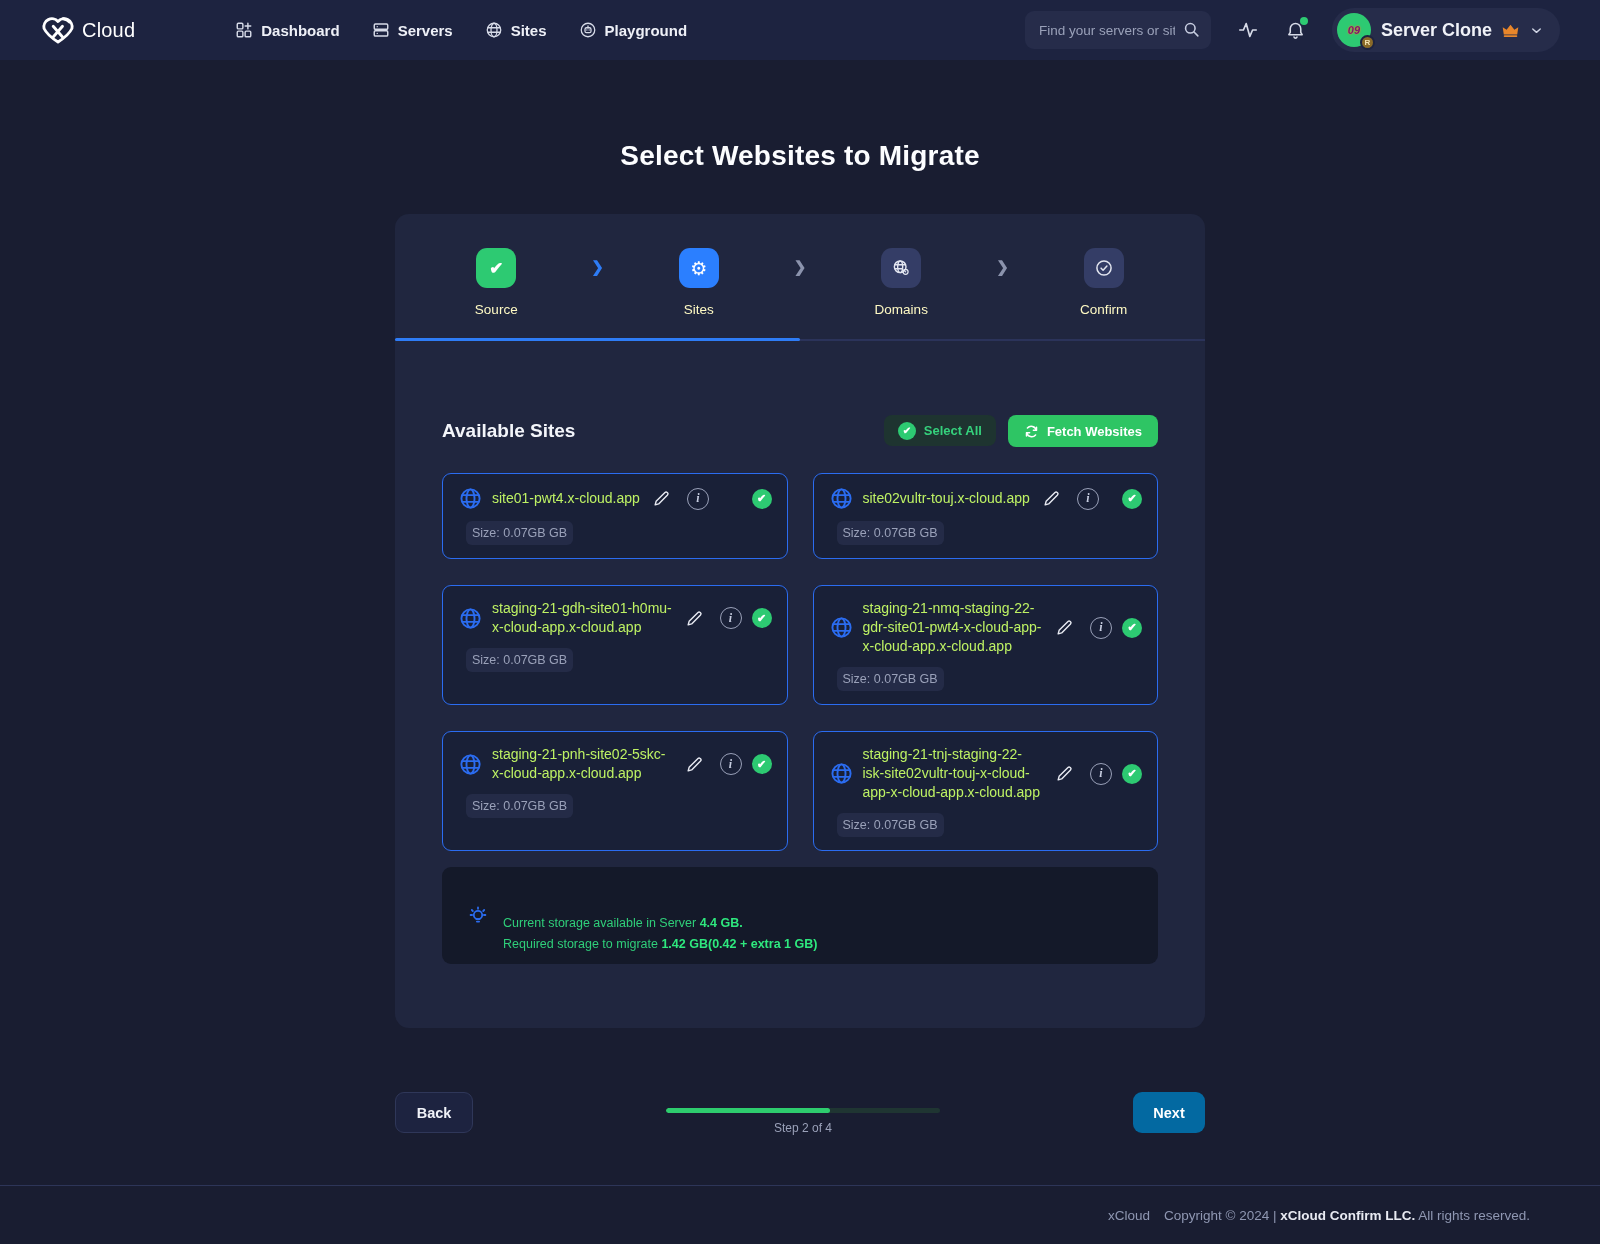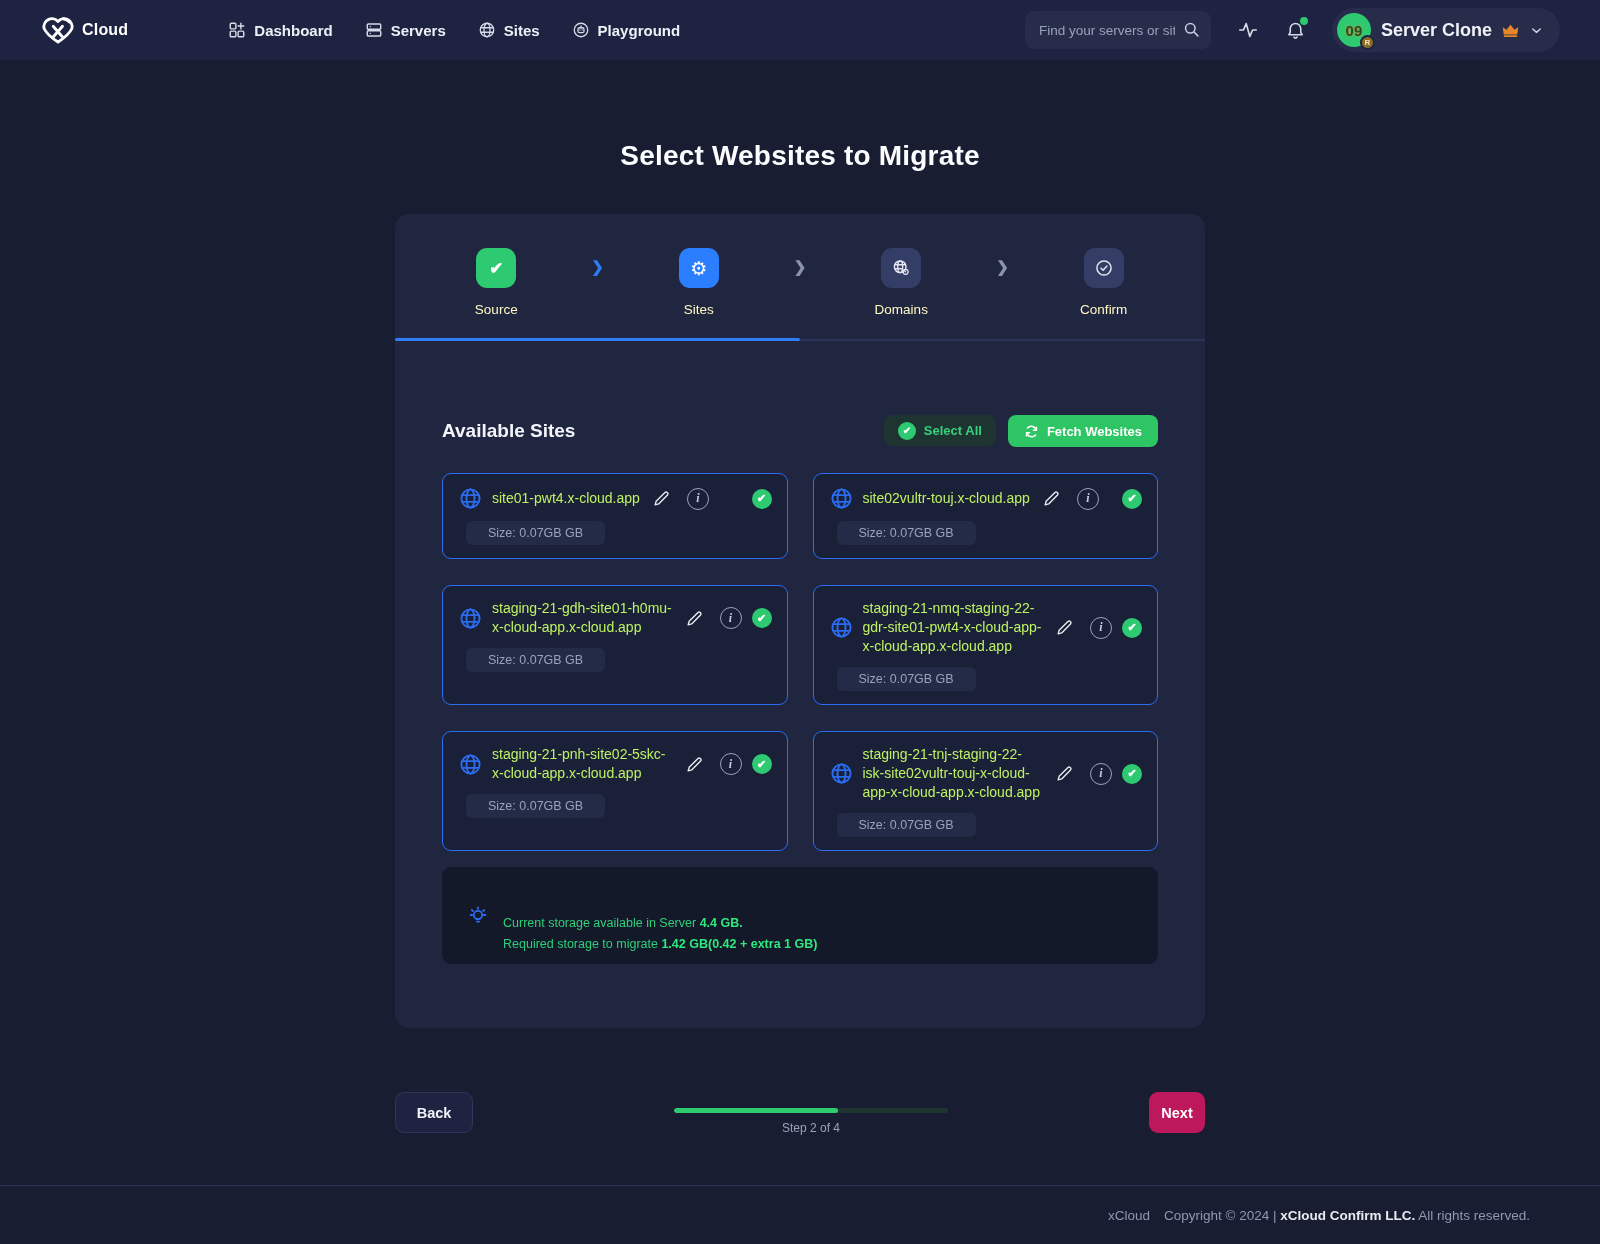--- a/index.html
+++ b/index.html
@@ -13,42 +13,42 @@
   }
   svg { display:block; }
 
   
   .navbar {
     height:60px; background:#1d2340;
     display:flex; align-items:center;
     padding:0 40px; gap:36px;
   }
   .brand { display:flex; align-items:center; gap:6px; }
-  .brand-name { font-size:16px; font-weight:700; color:#fff; letter-spacing:.2px; }
+  .brand-name { font-size:20px; font-weight:400; color:#fff; letter-spacing:.2px; }
   .nav-items { display:flex; align-items:center; gap:32px; margin-left:64px; }
   .nav-item { display:flex; align-items:center; gap:8px; cursor:pointer; }
   .nav-item span.lbl { font-size:15px; font-weight:600; color:#eef0f7; }
   .nav-right { margin-left:auto; display:flex; align-items:center; gap:26px; }
   .search-wrap { position:relative; }
   .search-input {
     width:186px; height:38px; background:#262c4a; border:none; border-radius:9px;
     color:#cfd4e4; font-size:13.5px; padding:0 36px 0 14px; outline:none;
     font-family:"Liberation Sans", sans-serif;
   }
   .search-input::placeholder { color:#9aa1b9; }
   .search-icon { position:absolute; right:10px; top:9px; }
   .icon-btn { position:relative; cursor:pointer; }
   .bell-dot { position:absolute; top:-3px; right:-2px; width:8px; height:8px; border-radius:50%; background:#2dca72; }
   .user-pill {
     display:flex; align-items:center; gap:10px; background:#262c4a;
     border-radius:999px; padding:5px 16px 5px 5px; cursor:pointer;
   }
   .avatar { position:relative; width:34px; height:34px; border-radius:50%; background:#2dca72;
     display:flex; align-items:center; justify-content:center; }
-  .avatar .num { font-size:15px; font-weight:800; color:#14532d; text-shadow:0 0 2px #e8862a, 0 0 1px #e8862a; }
+  .avatar .num { font-size:11px; font-weight:800; font-style:italic; color:#701a75; text-shadow:0 0 2px #e8862a, 0 0 1px #e8862a; }
   .avatar .rbadge { position:absolute; right:-4px; bottom:-3px; width:15px; height:15px; border-radius:50%;
     background:#8a6a28; color:#f4e3b2; font-size:8px; font-weight:700;
     display:flex; align-items:center; justify-content:center; border:2px solid #1d2340; }
   .user-name { font-size:18px; font-weight:600; color:#f0f2f8; }
 
   
   .main { width:810px; margin:0 auto; }
   .page-title { text-align:center; font-size:28px; font-weight:600; color:#fcfdff; margin-top:80px; letter-spacing:.2px; }
 
   .panel { background:#20263f; border-radius:14px; margin-top:42px; }
@@ -93,39 +93,39 @@
     padding:13px 15px 13px 16px; cursor:pointer;
   }
   .site-row { display:flex; align-items:center; gap:10px; }
   .site-name { flex:0 1 auto; min-width:0; font-size:14px; line-height:19px; color:#bef264; word-break:break-word; }
   .site-row .pencil { flex:none; margin-left:2px; cursor:pointer; }
   .info-circle { flex:none; width:22px; height:22px; border-radius:50%; border:1.5px solid #9aa1b9;
     display:flex; align-items:center; justify-content:center; color:#c7cde0;
     font-family:"Liberation Serif", serif; font-style:italic; font-weight:700; font-size:12px; cursor:pointer; margin-left:6px; }
   .site-check { margin-left:auto; width:20px; height:20px; font-size:11px; }
   .size-pill { display:inline-block; margin:11px 0 0 7px; background:#242b47; border-radius:6px;
-    padding:5px 22px; font-size:12.5px; color:#9aa1b9; }
+    padding:5px 6px; font-size:12.5px; color:#9aa1b9; }
 
   .storage-box { margin-top:16px; background:#141929; border-radius:9px; padding:13px 24px; display:flex; align-items:center; gap:13px; }
   .storage-lines { display:flex; flex-direction:column; gap:7px;margin-top:36px; }
   .storage-line { font-size:12.5px; color:#2fcf7a; }
   .storage-line b { color:#2ee87e; font-weight:700; }
 
   
   .controls { width:810px; margin:64px auto 0; display:flex; align-items:flex-start; }
   .back-btn {
     width:78px; height:41px; background:#1d2340; color:#f0f2f8; font-size:14.5px; font-weight:600;
     border:1px solid #2f3759; border-radius:9px; cursor:pointer; font-family:"Liberation Sans", sans-serif;
   }
   .progress-wrap { flex:1; display:flex; flex-direction:column; align-items:center; margin-top:16px; gap:8px; }
   .progress-track { width:274px; height:5px; border-radius:3px; background:#1f3532; overflow:hidden; }
   .progress-fill { height:100%; background:#2ecc6e; border-radius:3px; }
   .step-text { font-size:12px; color:#9aa1b9; }
   .next-btn {
-    width:56px; height:41px; background:#be185d; color:#fff; font-size:14.5px; font-weight:600;
+    width:72px; height:41px; background:#0369a1; color:#fff; font-size:14.5px; font-weight:600;
     border:none; border-radius:9px; cursor:pointer; font-family:"Liberation Sans", sans-serif;
   }
 
   
   .footer {
     position:absolute; left:0; bottom:0; width:100%; height:59px;
     border-top:1px solid #2d3558; display:flex; align-items:center; justify-content:flex-end;
     padding-right:70px; font-size:13.5px; color:#8f97b2;
   }
   .footer .sep { width:14px; display:inline-block; }

